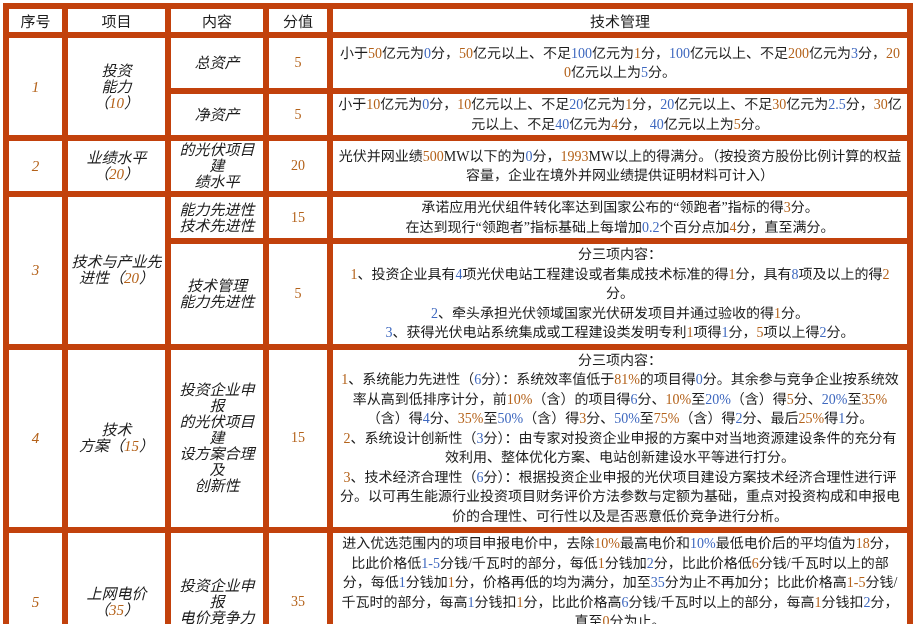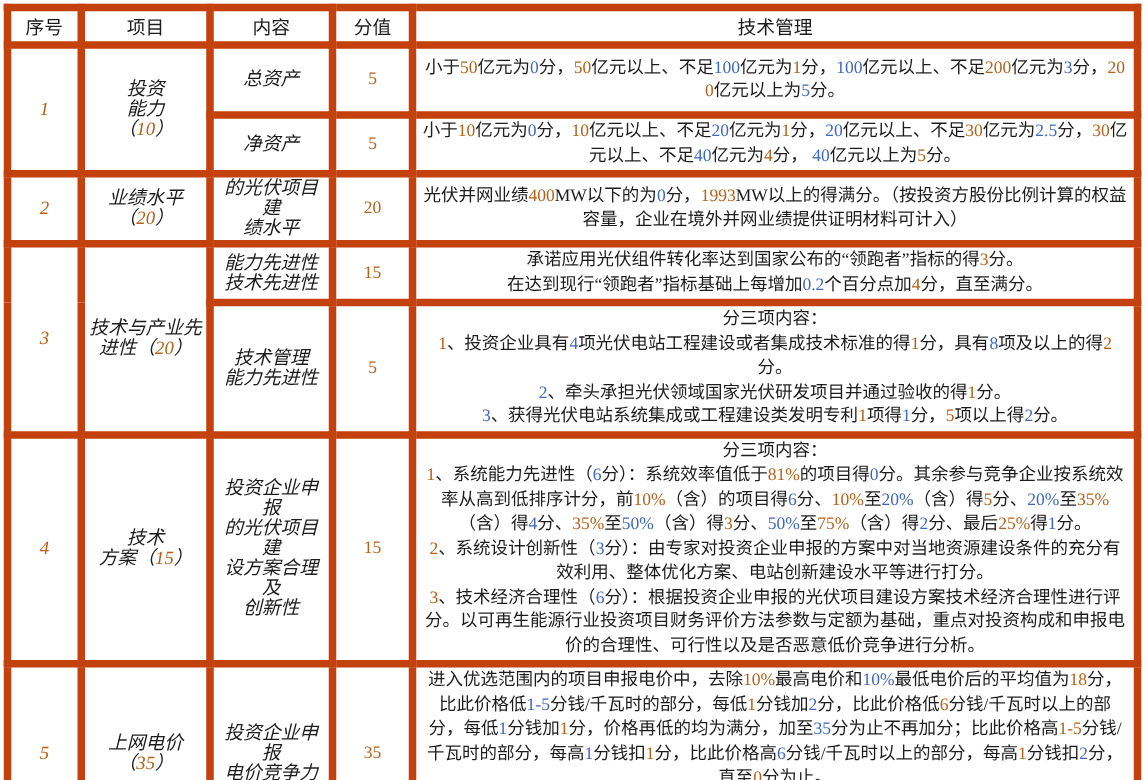--- a/index.html
+++ b/index.html
@@ -115,21 +115,21 @@
         <td class="cell-criteria tint">小于<span class="n-warm">10</span>亿元为<span class="n-cool">0</span>分，<span class="n-warm">10</span>亿元以上、不足<span class="n-cool">20</span>亿元为<span class="n-warm">1</span>分，<span class="n-cool">20</span>亿元以上、不足<span class="n-warm">30</span>亿元为<span class="n-cool">2.5</span>分，<span class="n-warm">30</span>亿元以上、不足<span class="n-cool">40</span>亿元为<span class="n-warm">4</span>分， <span class="n-cool">40</span>亿元以上为<span class="n-warm">5</span>分。</td>
       </tr>
 
       <tr class="h-r2">
         <td class="cell-center tint"><span class="n-warm">2</span></td>
         <td class="cell-center tint">业绩水平
 （<span class="n-warm">20</span>）</td>
         <td class="cell-center tint">的光伏项目建
 绩水平</td>
         <td class="cell-score tint"><span class="n-warm">20</span></td>
-        <td class="cell-criteria tint">光伏并网业绩<span class="n-warm">400</span>MW以下的为<span class="n-cool">0</span>分，<span class="n-warm">1993</span>MW以上的得满分。（按投资方股份比例计算的权益容量，企业在境外并网业绩提供证明材料可计入）</td>
+        <td class="cell-criteria tint">光伏并网业绩<span class="n-warm">500</span>MW以下的为<span class="n-cool">0</span>分，<span class="n-warm">1993</span>MW以上的得满分。（按投资方股份比例计算的权益容量，企业在境外并网业绩提供证明材料可计入）</td>
       </tr>
 
       <tr class="h-r3a">
         <td class="cell-center tint" rowspan="2"><span class="n-warm">3</span></td>
         <td class="cell-center tint" rowspan="2">技术与产业先
 进性（<span class="n-warm">20</span>）</td>
         <td class="cell-center tint">能力先进性
 技术先进性</td>
         <td class="cell-score tint"><span class="n-warm">15</span></td>
         <td class="cell-criteria tint">承诺应用光伏组件转化率达到国家公布的“领跑者”指标的得<span class="n-warm">3</span>分。

